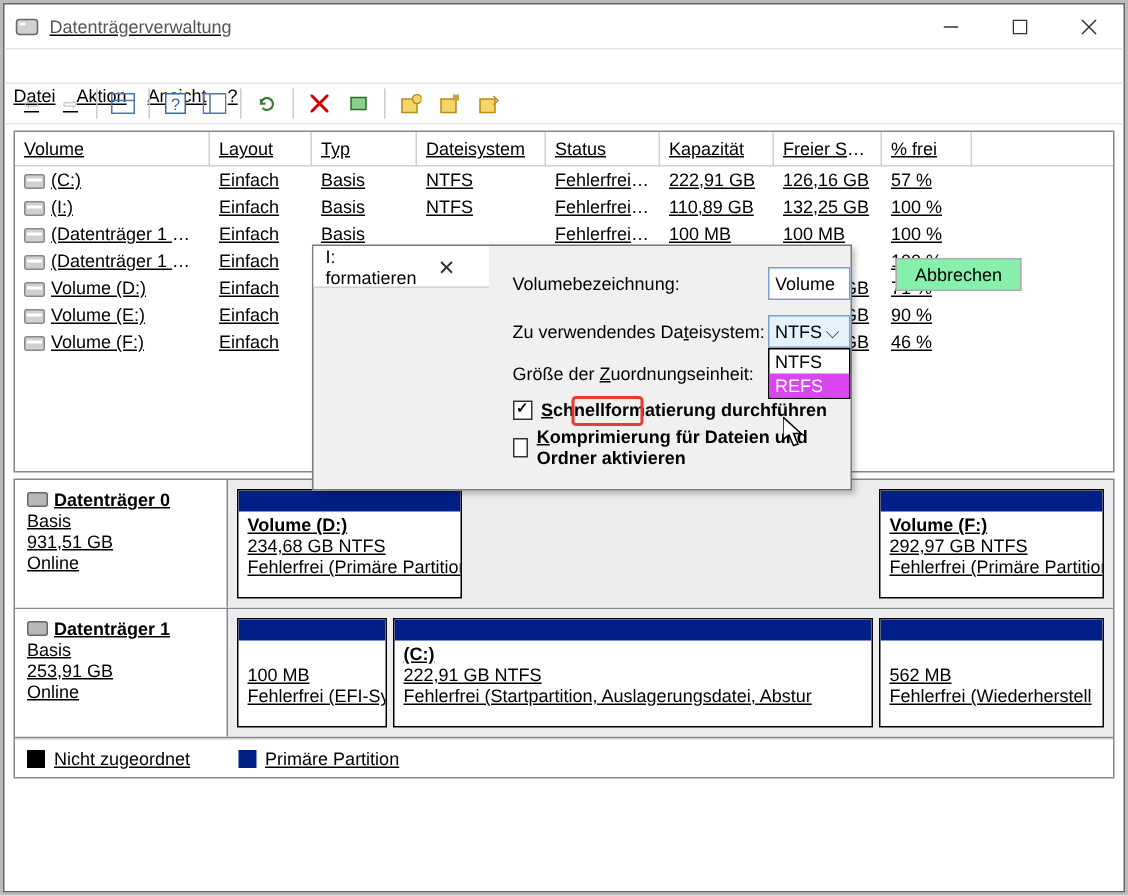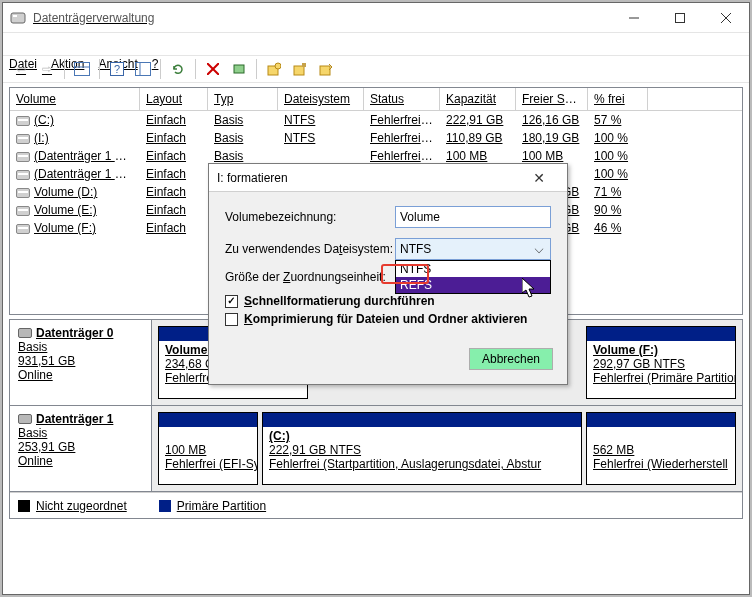--- a/index.html
+++ b/index.html
@@ -57,41 +57,41 @@
     border:1px solid #000; background:#fff; position:relative; padding:16px 6px 4px 6px;
     font-size:12px; overflow:hidden; white-space:nowrap;
   }
   .part .bar { position:absolute; left:0; top:0; right:0; height:14px; background:#001f87; }
   .legend { border-top:1px solid #d0d0d0; height:26px; display:flex; align-items:center; gap:32px; padding:0 8px; }
   .sw { display:inline-block; width:12px; height:12px; margin-right:6px; vertical-align:middle; }
   
   .dialog {
     position:absolute; left:208px; top:163px; width:360px;
     background:#f0f0f0; border:1px solid #7a7a7a; box-shadow:2px 2px 4px rgba(0,0,0,0.25);
-    display:flex; flex-direction:column;
+    display:flex; 
   }
   .dlgtitle { height:28px; display:flex; align-items:center; padding:0 8px; background:#fff; border-bottom:1px solid #d0d0d0; }
   .dlgtitle .t { flex:1; }
   .dlgclose { width:40px; height:28px; display:flex; align-items:center; justify-content:center; color:#333; font-size:14px; }
   .dlgbody { padding:14px 16px 10px 16px; }
   .frow { display:flex; align-items:center; margin-bottom:10px; }
   .flabel { width:170px; }
   .fctl { flex:1; }
   .tin { width:100%; height:22px; border:1px solid #7a9fd6; padding:1px 4px; font:inherit; background:#fff; }
   .combo {
     width:100%; height:22px; border:1px solid #7a9fd6; background:#e5f1fb;
     display:flex; align-items:center; padding:0 4px; position:relative;
   }
   .combo .cv { flex:1; }
   .combo .cd { width:14px; text-align:center; color:#333; }
   .dropdown {
     position:absolute; left:-1px; top:21px; right:-1px; background:#fff; border:1px solid #000;
   }
   .dropdown .opt { padding:1px 4px; }
-  .dropdown .opt.sel { background:#4c1d95; color:#fff; }
+  .dropdown .opt.sel { background:#d946ef; color:#fff; }
   .markbox {
     position:absolute; border:2px solid #e63b2e; border-radius:3px; pointer-events:none;
   }
   .chkrow { display:flex; align-items:center; gap:6px; margin:4px 0;font-weight:bold; }
   .chkbox { width:13px; height:13px; border:1px solid #333; background:#fff; display:flex; align-items:center; justify-content:center; font-size:10px; line-height:1; }
   .chkbox.checked::after { content:"✓"; }
   .dlgbtns { display:flex; justify-content:flex-end; gap:10px; padding:8px 14px 14px 14px; }
   .btn { min-width:84px; height:22px; border:1px solid #adadad; background:#86efac; display:flex; align-items:center; justify-content:center; }
   .btn.default { border:1px solid #0078d7; box-shadow:inset 0 0 0 1px #0078d7; background:#e5f1fb; }
   .u { text-decoration:underline; }
@@ -223,21 +223,21 @@
           <div class="cell c6">126,16 GB</div>
           <div class="cell c7">57 %</div>
         </div>
         <div class="grow">
           <div class="cell c0"><span class="vol-icon"></span>(I:)</div>
           <div class="cell c1">Einfach</div>
           <div class="cell c2">Basis</div>
           <div class="cell c3">NTFS</div>
           <div class="cell c4">Fehlerfrei (...</div>
           <div class="cell c5">110,89 GB</div>
-          <div class="cell c6">180,19 GB</div>
+          <div class="cell c6">132,25 GB</div>
           <div class="cell c7">100 %</div>
         </div>
         <div class="grow">
           <div class="cell c0"><span class="vol-icon"></span>(Datenträger 1 Par...</div>
           <div class="cell c1">Einfach</div>
           <div class="cell c2">Basis</div>
           <div class="cell c3"></div>
           <div class="cell c4">Fehlerfrei (...</div>
           <div class="cell c5">100 MB</div>
           <div class="cell c6">100 MB</div>

